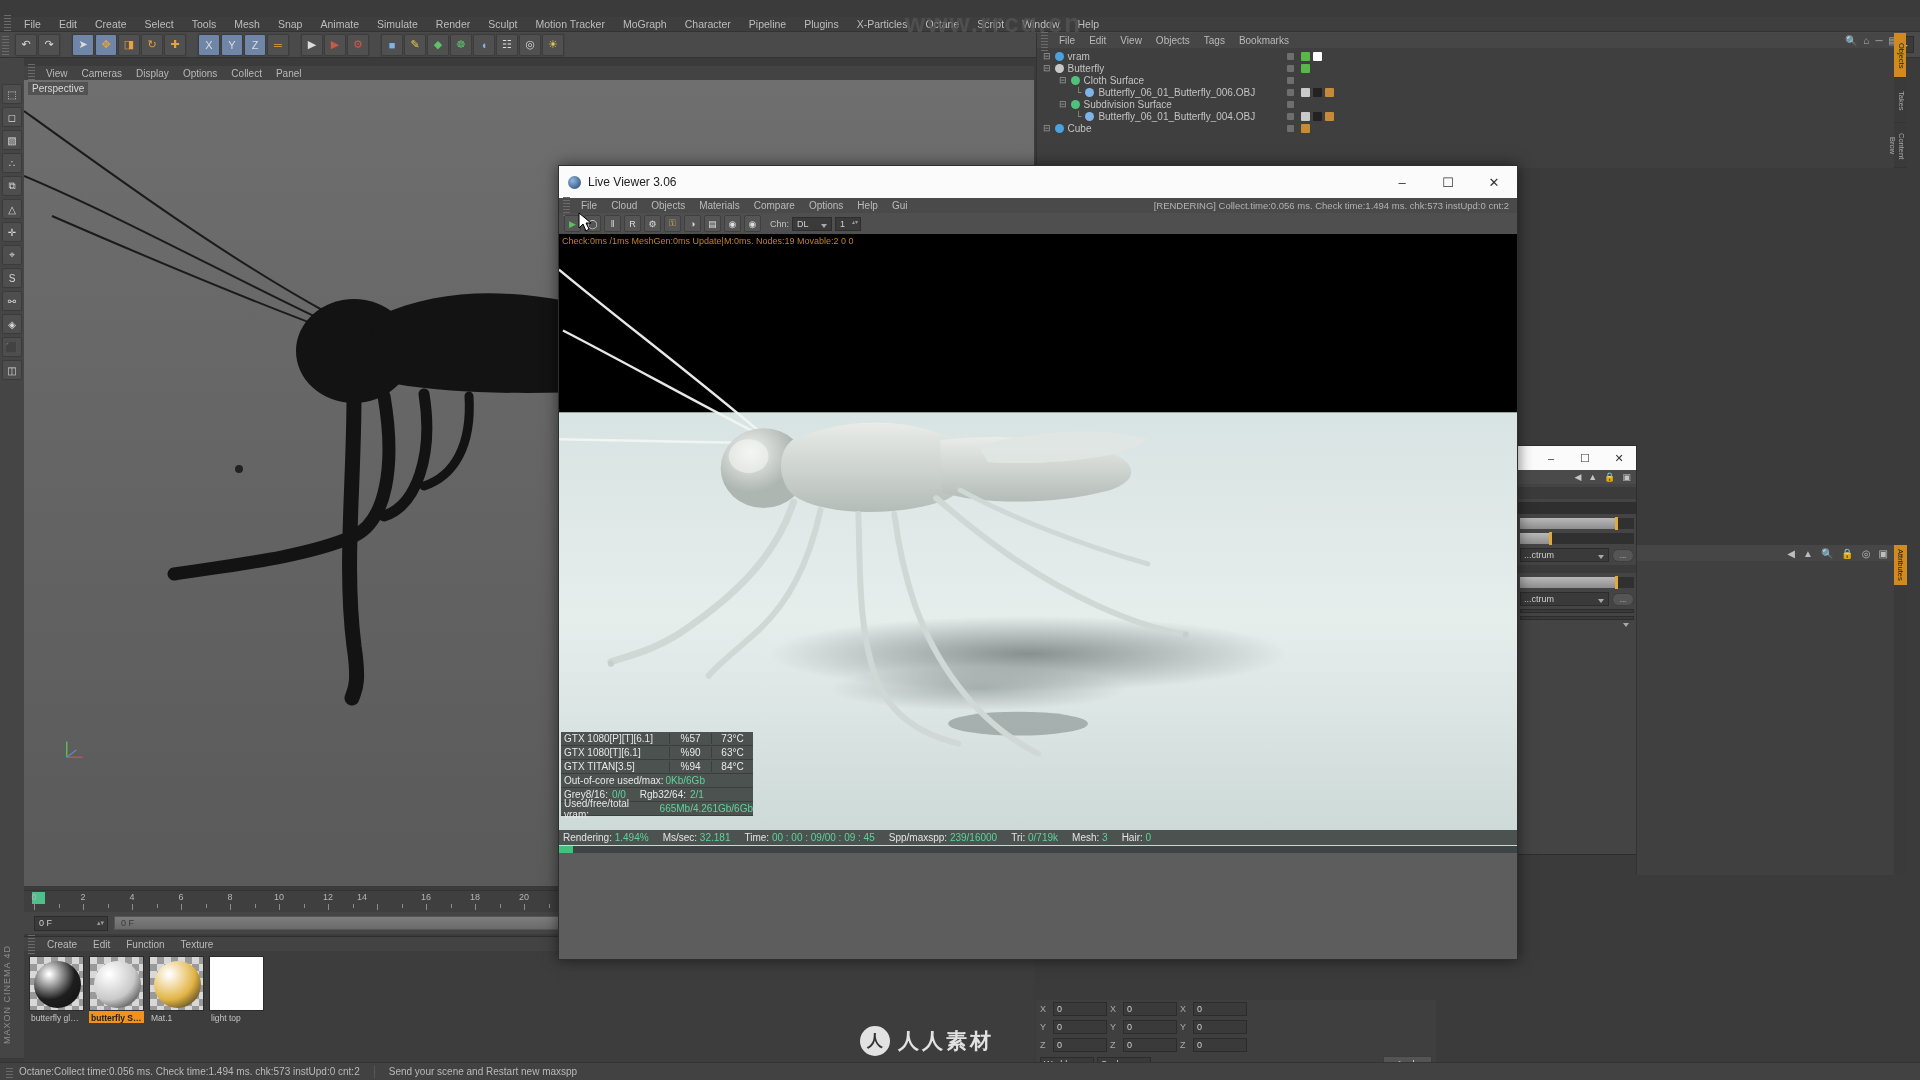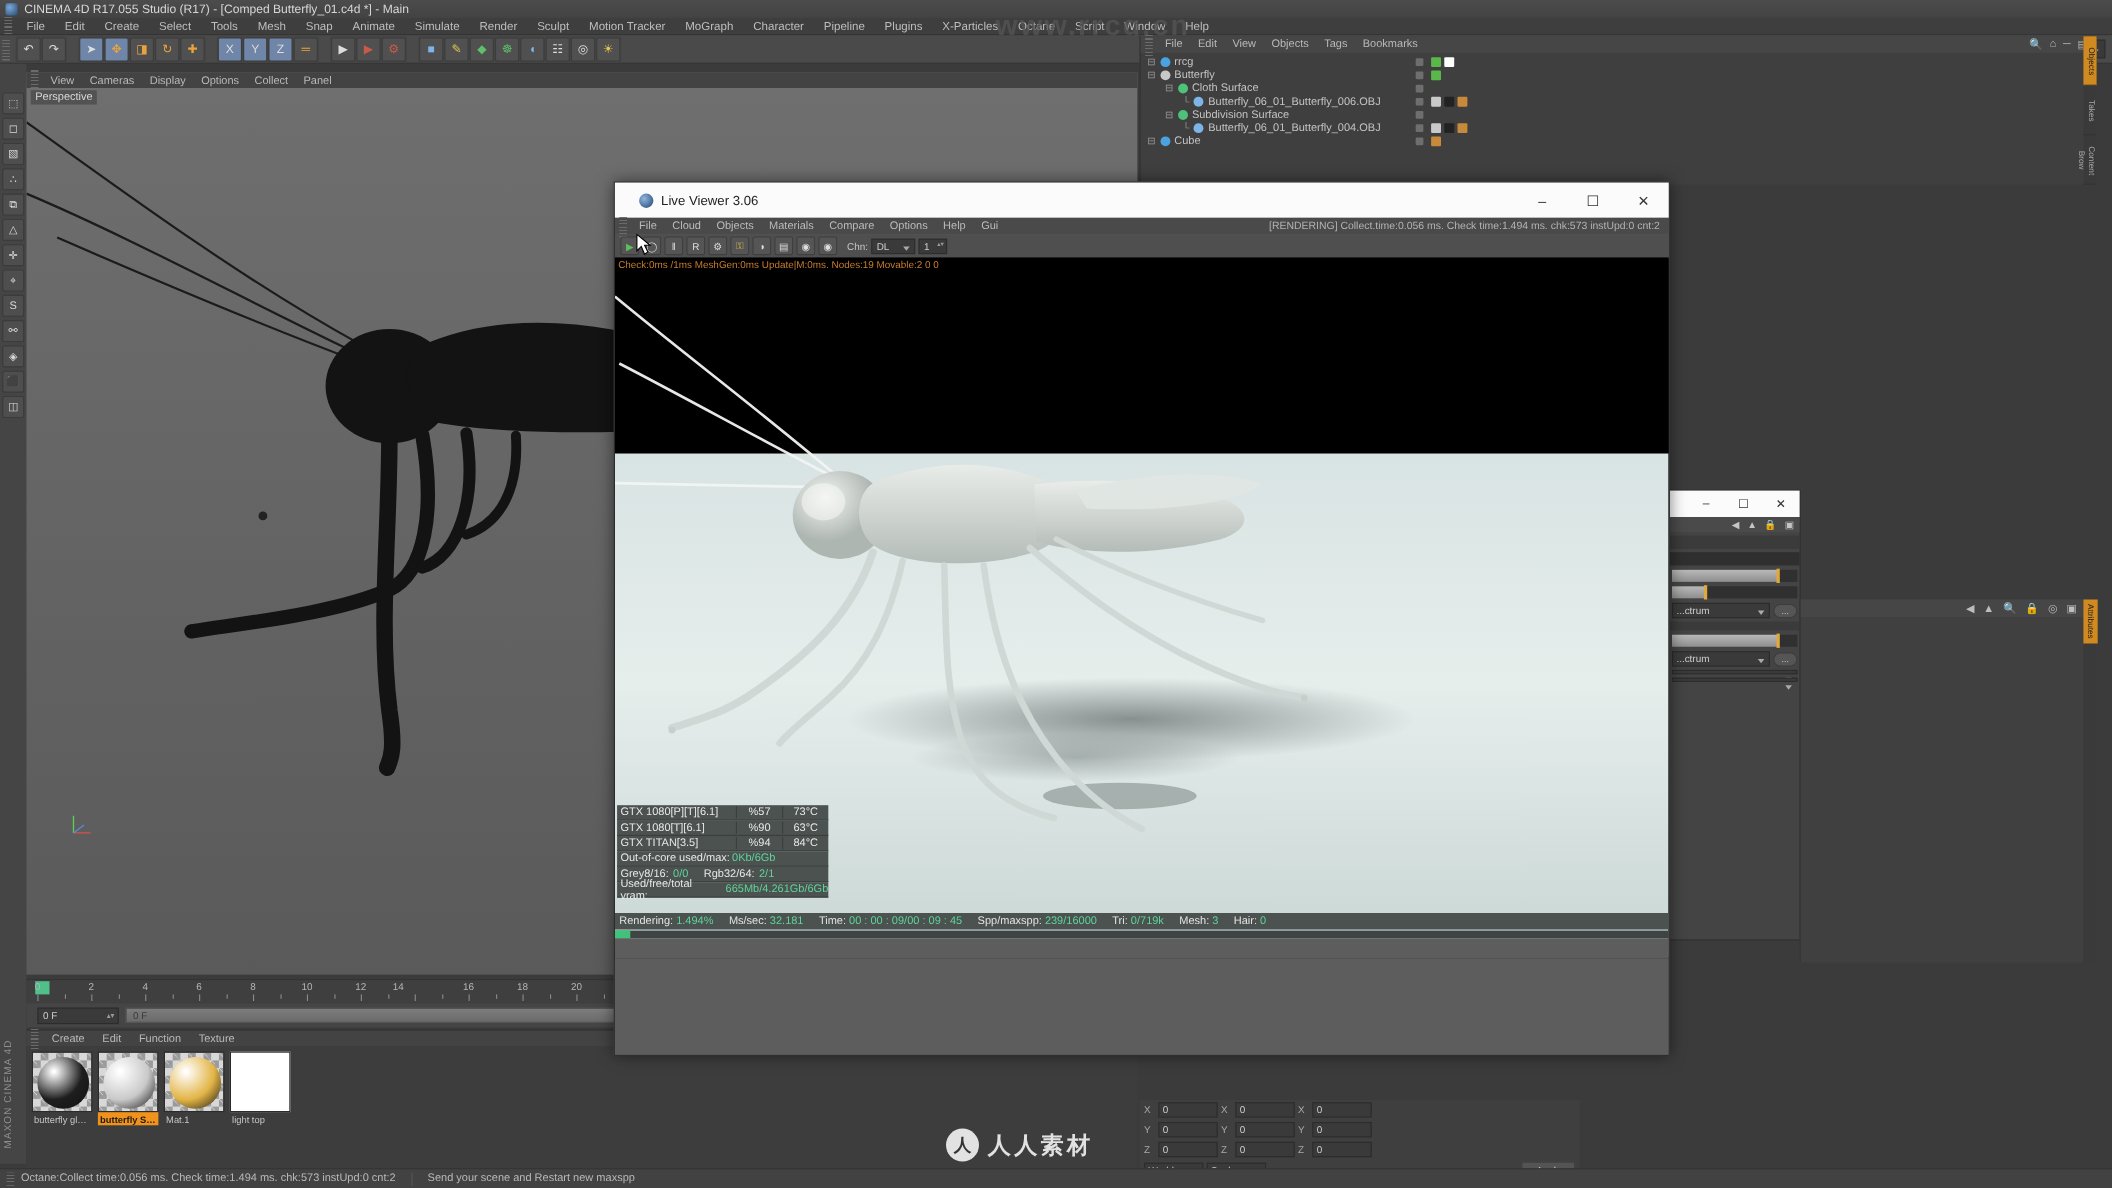--- a/index.html
+++ b/index.html
@@ -119,21 +119,21 @@
   .om-right-tabs{ position:absolute; right:0; top:0; width:12px; height:135px;
     background:#3a3a3a; display:flex; flex-direction:column; }
   .om-tab{ flex:1; writing-mode:vertical-rl; font-size:7.5px; color:#aaa;
     text-align:center; border-bottom:1px solid #333; padding-top:2px;}
   .om-tab.act{ background:#d08a20; color:#1d1d1d; }
 
   
   .lv{ position:absolute; left:558px; top:165px; width:960px; height:795px;
     background:#5d5d5d; box-shadow:0 0 14px rgba(0,0,0,.55); border:1px solid #2e2e2e;}
   .lv-title{ height:32px; background:#fbfbfb; display:flex; align-items:center;
-    font-size:12px; color:#222;padding-left:13px; }
+    font-size:12px; color:#222; }
   .lv-title .ico{ width:13px;height:13px;border-radius:50%;margin:0 7px 0 9px;
     background:radial-gradient(circle at 35% 35%,#8fb7e0,#21406b);}
   .lv-wbtns{ margin-left:auto; display:flex; height:32px;}
   .lv-wbtn{ width:46px;height:32px;display:flex;align-items:center;justify-content:center;
     font-size:13px;color:#333;cursor:pointer;}
   .lv-menu{ height:15px; background:#4a4a4a; display:flex; align-items:center;
     font-size:10px; color:#bbb;}
   .lv-menu .mi{ padding:0 7px;}
   .lv-stat{ margin-left:auto; padding-right:8px; font-size:9.5px; color:#b3b3b3;}
   .lv-tools{ height:21px; background:#4f4f4f; display:flex; align-items:center;
@@ -226,24 +226,20 @@
     z-index:8; opacity:.85;}
   .wm-circle{ width:30px;height:30px;border-radius:50%;background:#fff;
     display:flex;align-items:center;justify-content:center;color:#333;font-size:16px;font-weight:bold;}
   .wm-text{ font-size:21px; font-weight:bold; color:#fff; letter-spacing:3px;}
 </style>
 </head>
 <body>
 
 <div id="app">
 
-  <div class="titlebar">
-    <div class="app-ico"></div>
-    <span>CINEMA 4D R17.055 Studio (R17) - [Comped Butterfly_01.c4d *] - Main</span>
-  </div>
 
   <div class="menubar" id="menubar">
       <div class="grip" style="margin: 0px 4px;"></div>
       <div class="mi">File</div>
       <div class="mi">Edit</div>
       <div class="mi">Create</div>
       <div class="mi">Select</div>
       <div class="mi">Tools</div>
       <div class="mi">Mesh</div>
       <div class="mi">Snap</div>
@@ -484,21 +480,21 @@
         <span>🔍</span>
         <span>⌂</span>
         <span>─</span>
         <span>▤</span>
       </div>
     </div>
     <div id="omtree" style="padding-top:2px">
         <div class="om-row" style="padding-left: 6px;">
           <span class="om-ind" style="color: rgb(154, 154, 154); font-size: 9px; margin-right: 4px;">⊟</span>
           <span class="om-dot" style="background: rgb(74, 163, 224);"></span>
-          <span>rrcg</span>
+          <span>vram</span>
           <span class="om-tags" style="left: 250px;">
             <span style="width: 7px; height: 7px; background: rgb(110, 110, 110); border-radius: 1px; margin-right: 4px;"></span>
             <span class="tag" style="background: rgb(90, 184, 74);"></span>
             <span class="tag" style="background: rgb(255, 255, 255);"></span>
           </span>
         </div>
         <div class="om-row" style="padding-left: 6px;">
           <span class="om-ind" style="color: rgb(154, 154, 154); font-size: 9px; margin-right: 4px;">⊟</span>
           <span class="om-dot" style="background: rgb(200, 200, 200);"></span>
           <span>Butterfly</span>

